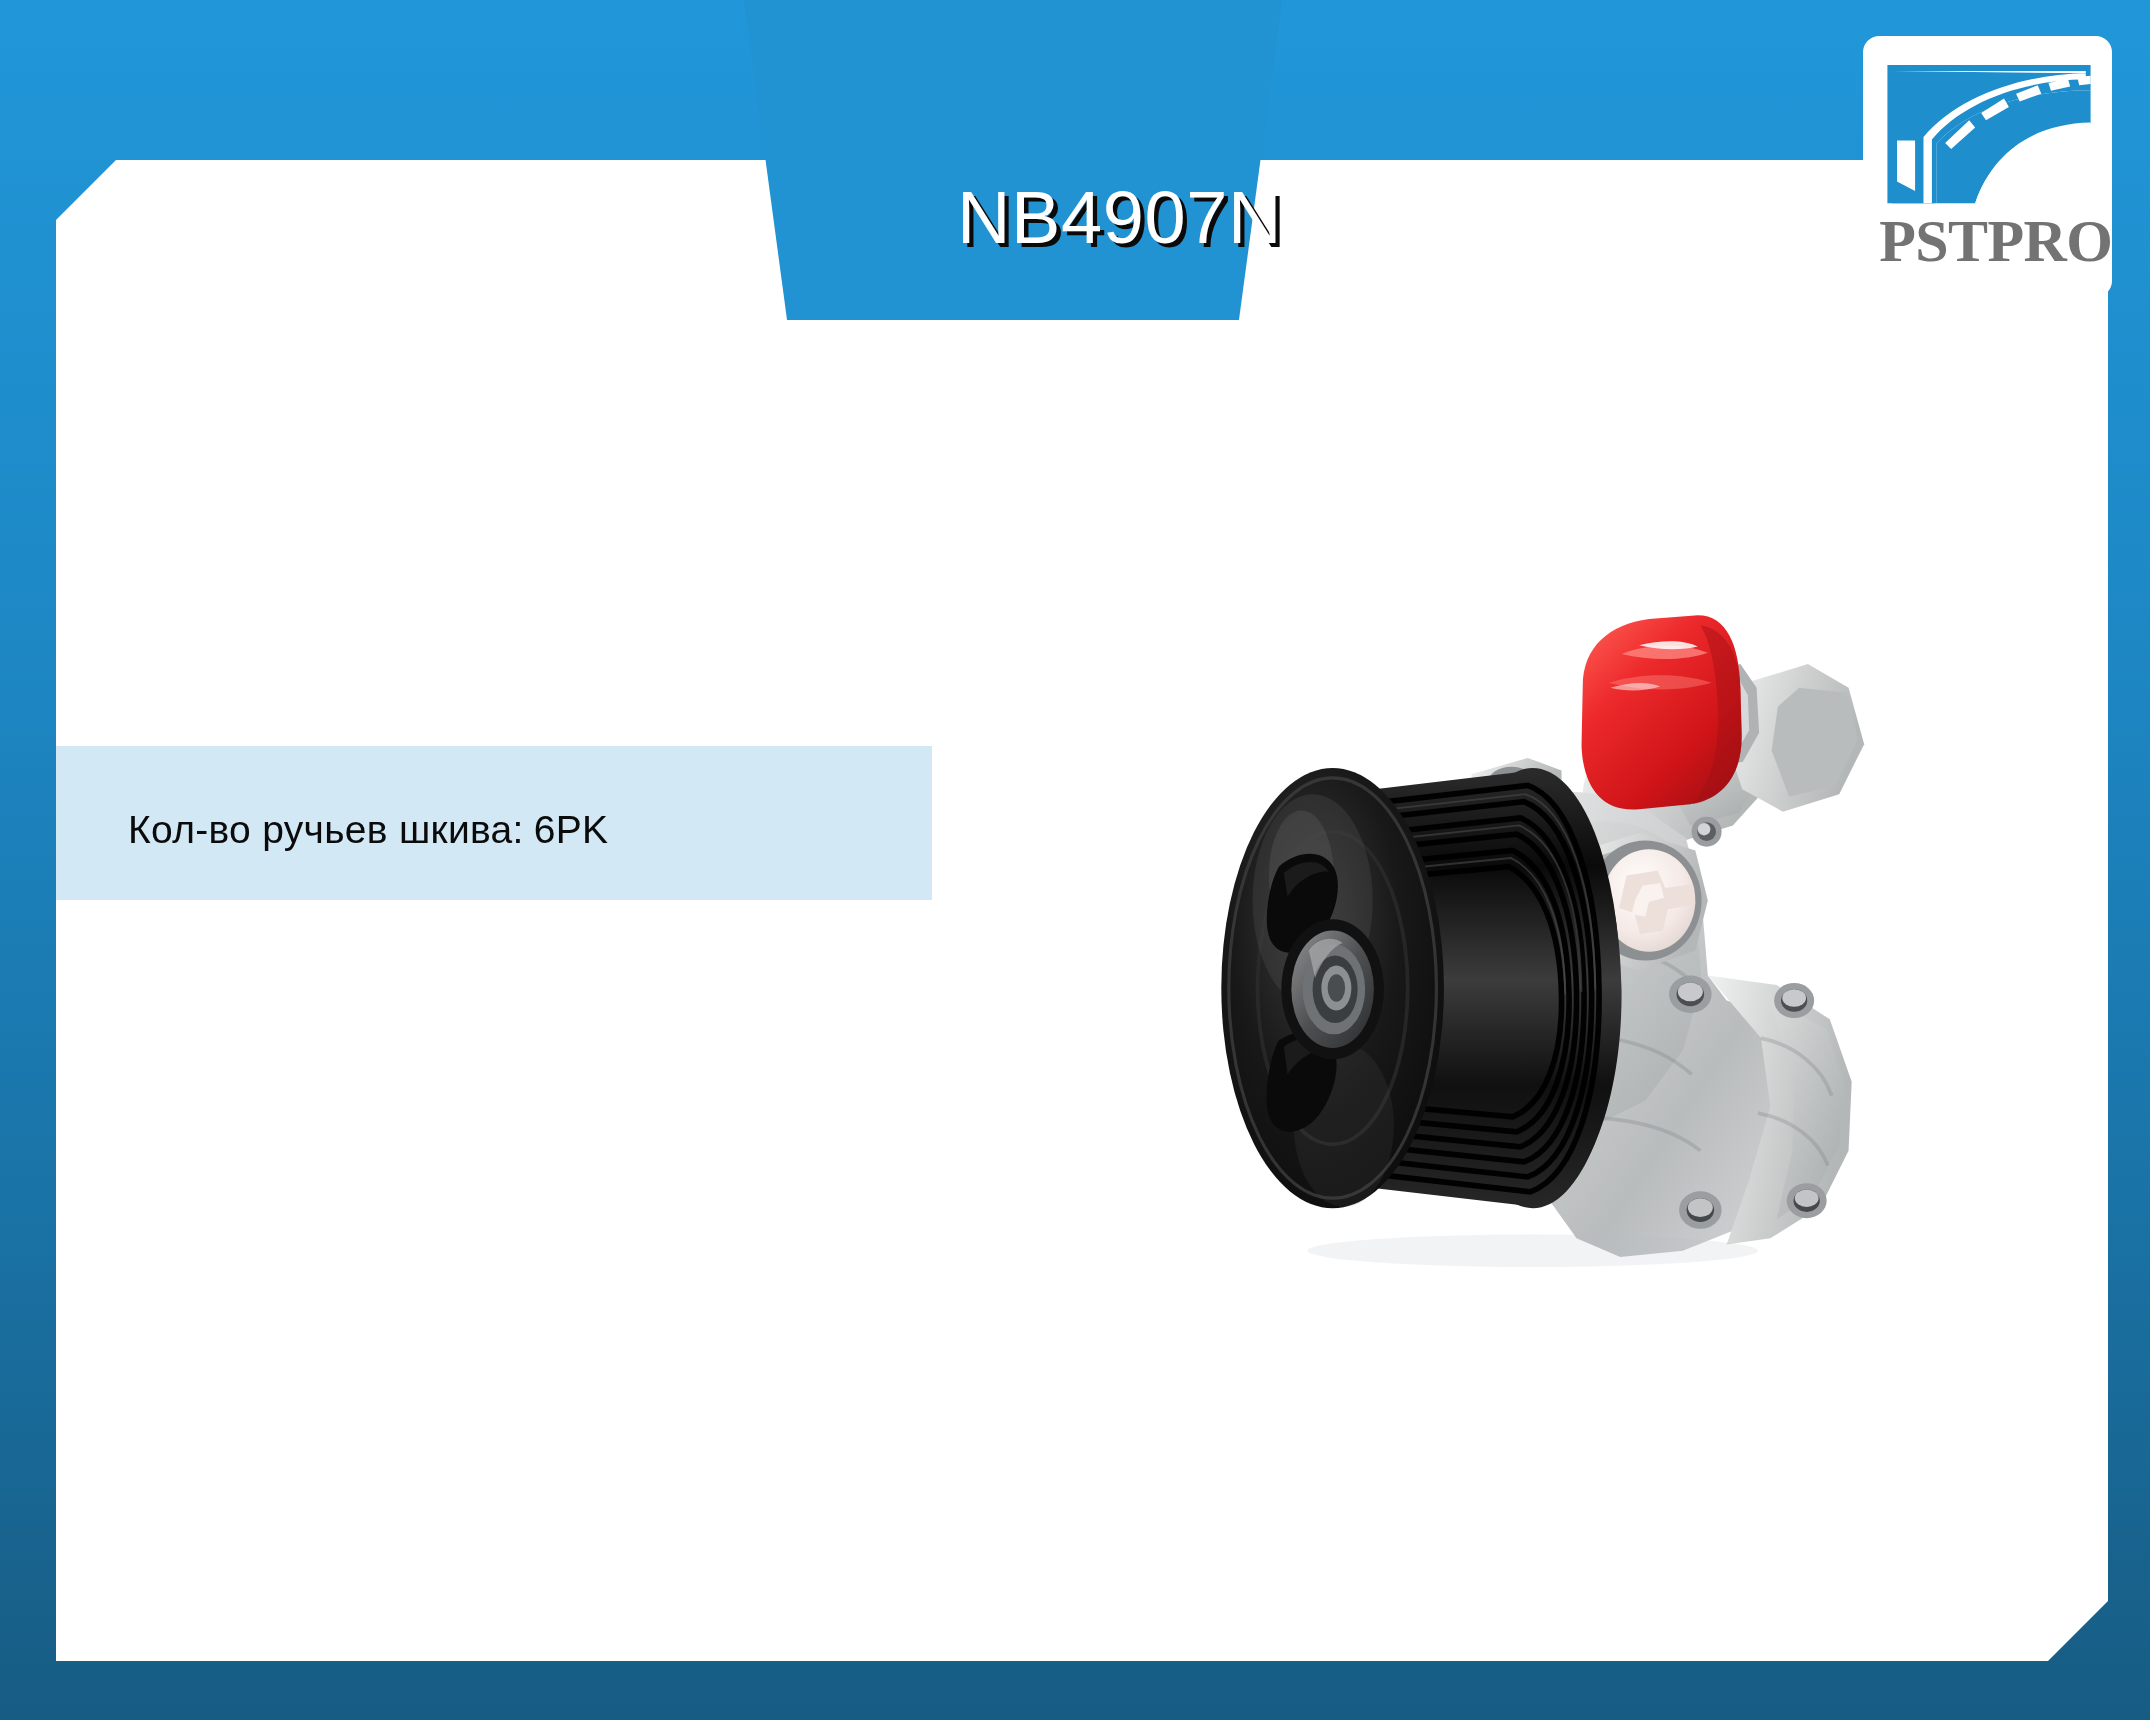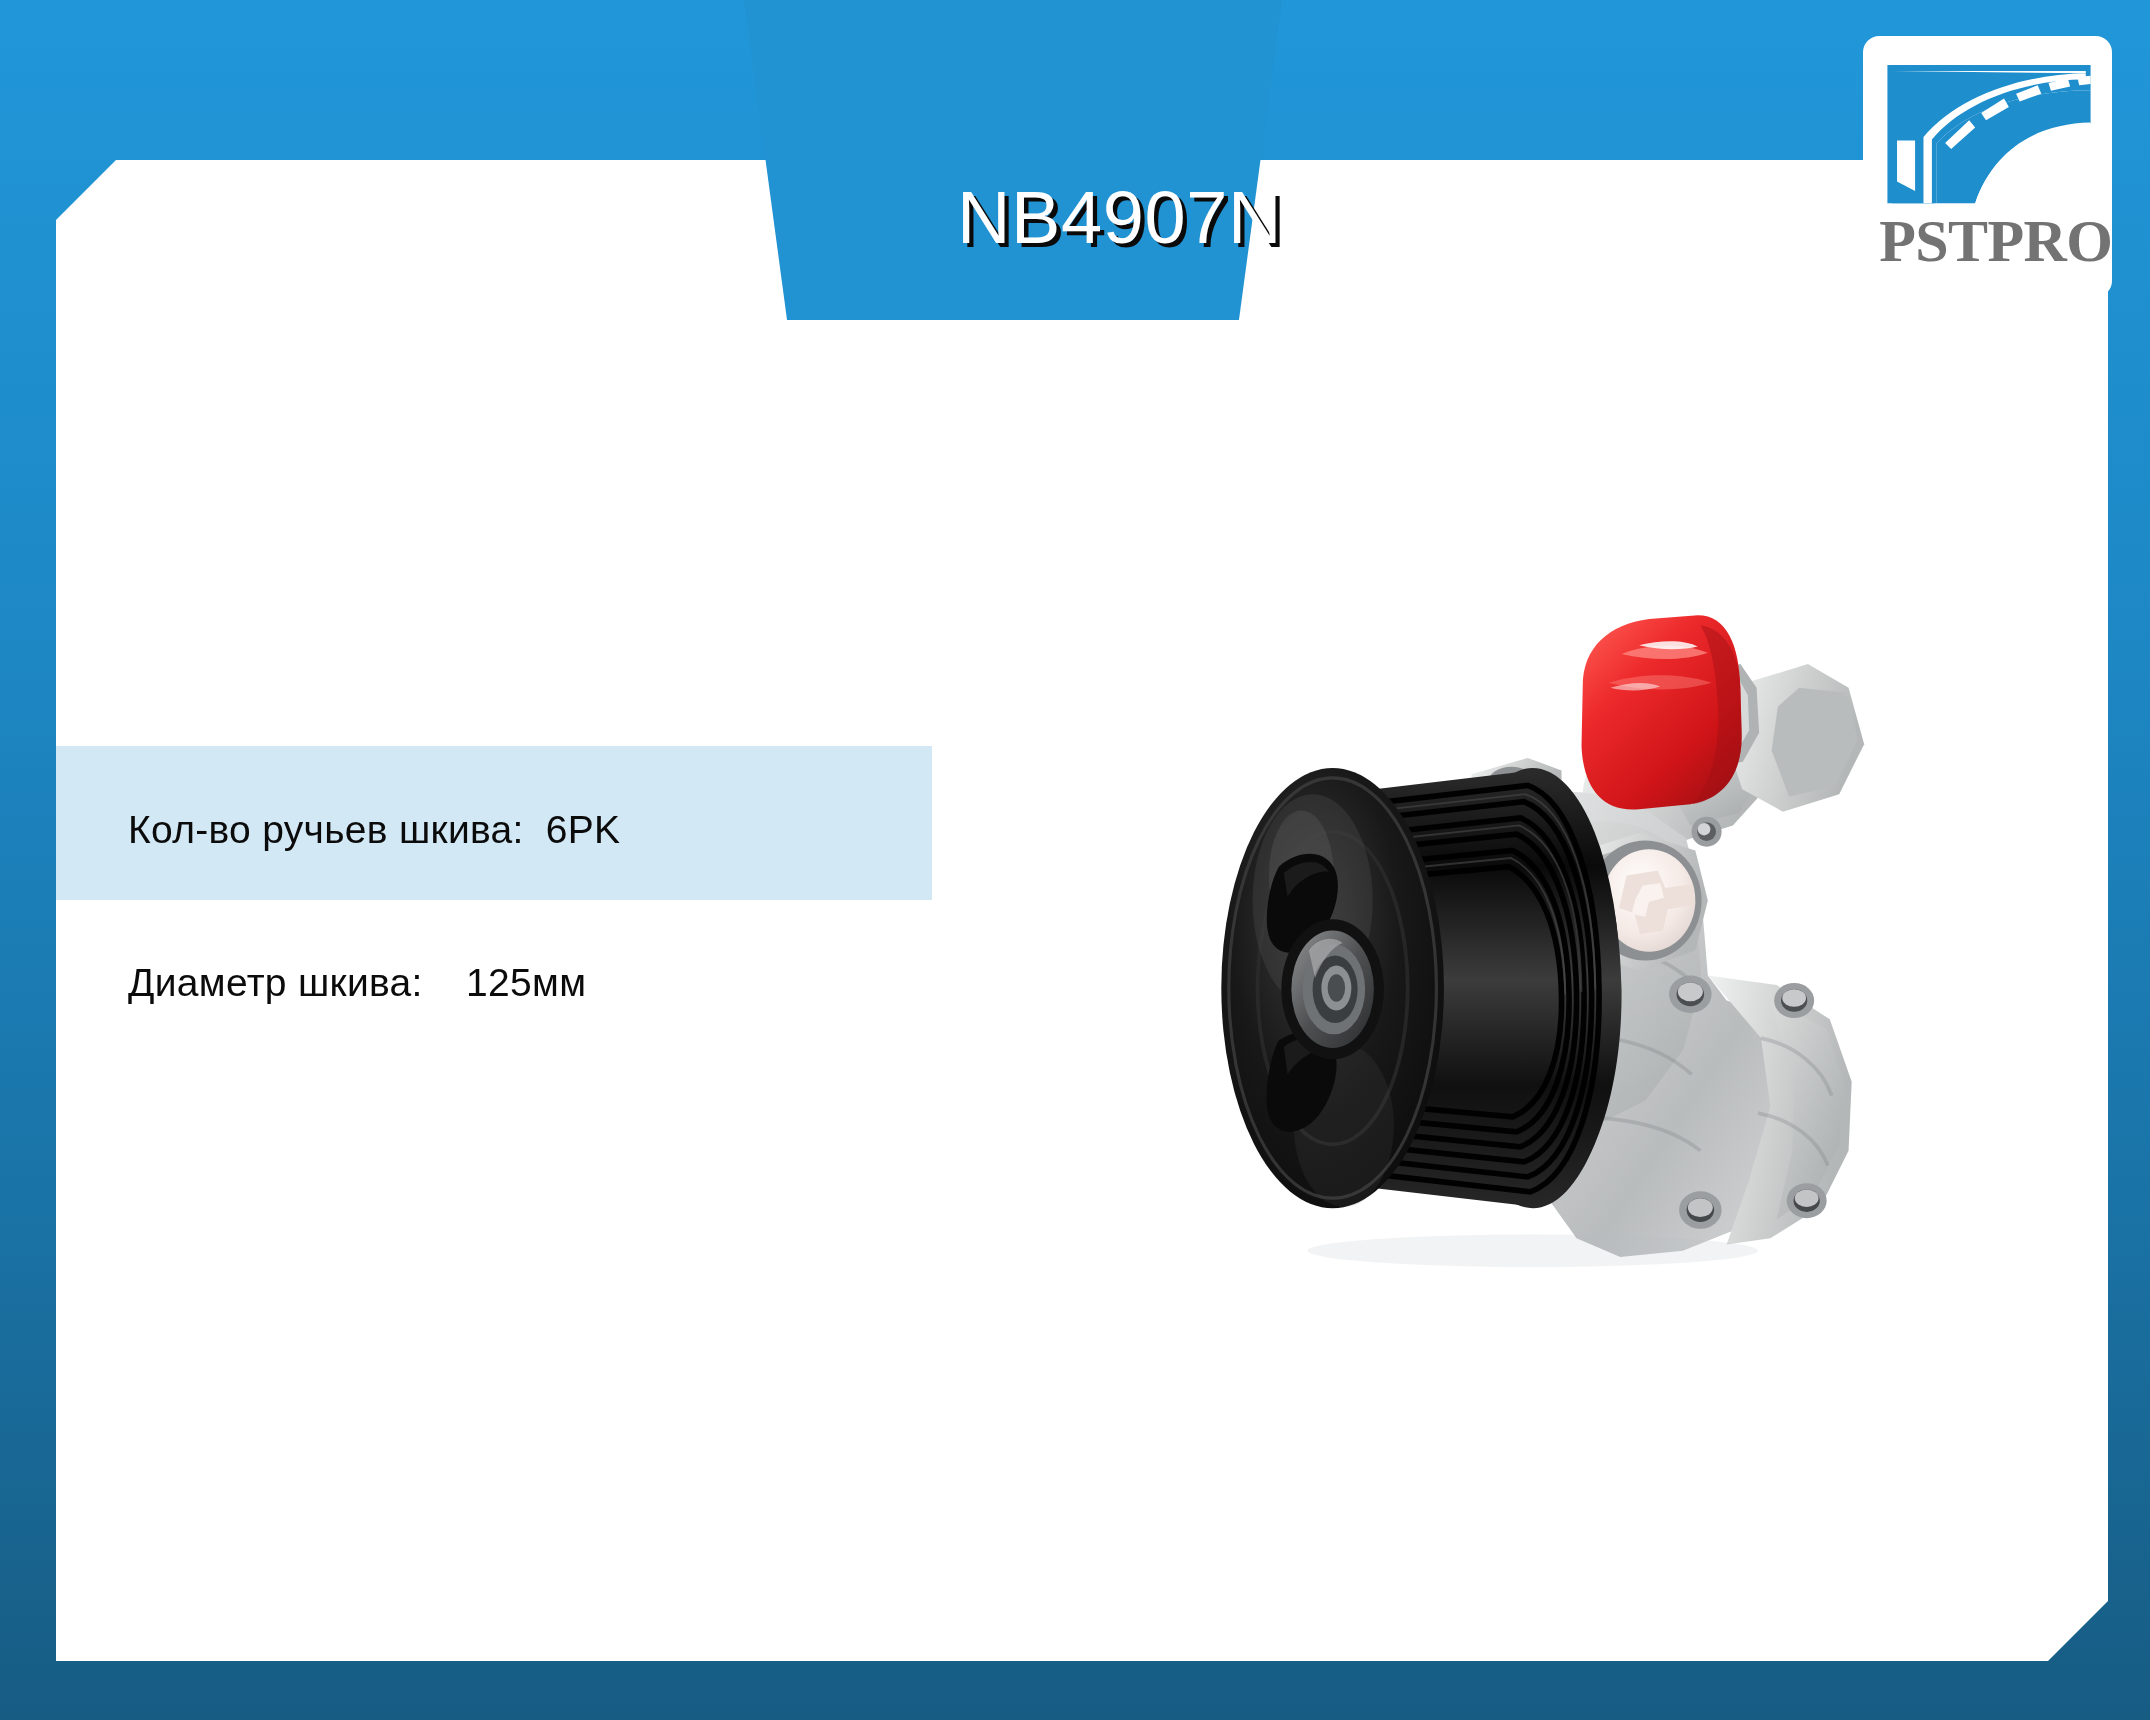--- a/index.html
+++ b/index.html
@@ -85,21 +85,21 @@
     font-size: 39px;
     font-weight: 400;
     color: #0b0b0b;
     line-height: 1;
     white-space: pre;
     letter-spacing: 0.3px;
   }
   .spec-row + .spec-row { margin-top: 36px; }
   .spec-label { display: inline-block; }
   .spec-value { display: inline-block; }
-  .r1 .spec-value { margin-left: 22px; }
+  .r1 .spec-value { margin-left: 10px; }
   .r2 .spec-label { width: 338px; }
 
   
   .product {
     position: absolute;
     left: 1145px; top: 500px;
     width: 813px; height: 876px;
     z-index: 4;
   }
   .product svg { width: 100%; height: 100%; display: block; }
@@ -138,23 +138,20 @@
 
       <path d="M30 146 L60 146 L60 230 L30 214 Z" fill="#ffffff"></path>
     </svg>
   </div>
   <div class="logo-text">PSTPRO</div>
 </div>
 
 <div class="spec-box">
   <div class="spec-row r1">
     <span class="spec-label">Кол-во ручьев шкива:</span><span class="spec-value">6PK</span>
-  </div>
-  <div class="spec-row r2">
-    <span class="spec-label">Диаметр шкива:</span><span class="spec-value">125мм</span>
   </div>
 </div>
 
 <div class="product">
   <svg viewBox="0 0 1300 1400" xmlns="http://www.w3.org/2000/svg">
     <defs>
       <linearGradient id="alu" x1="0" y1="0" x2="1" y2="1">
         <stop offset="0%" stop-color="#e9eaea"></stop>
         <stop offset="35%" stop-color="#cdcfd0"></stop>
         <stop offset="65%" stop-color="#b9bcbd"></stop>

